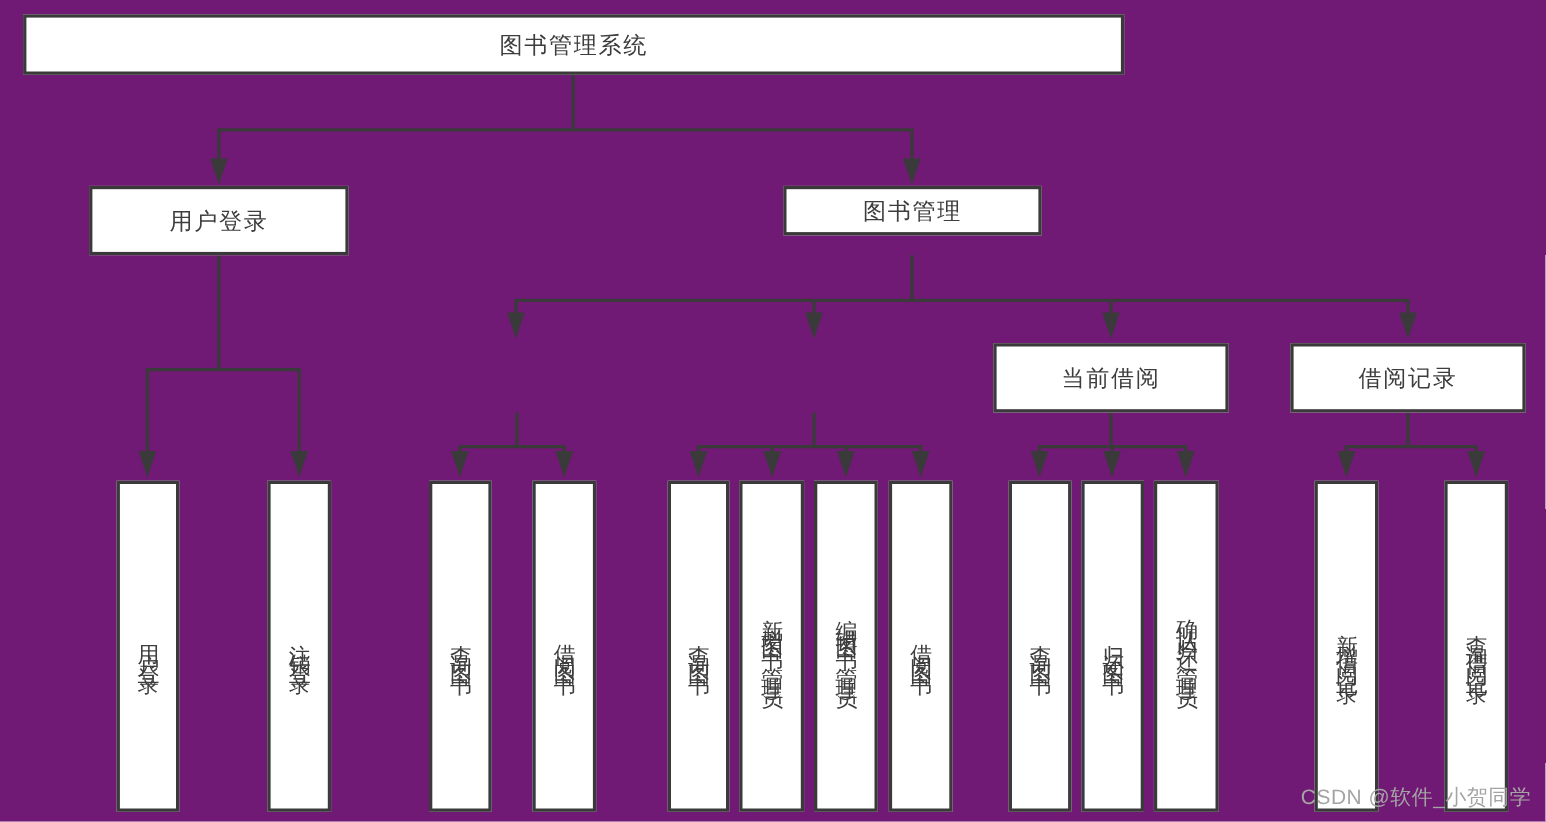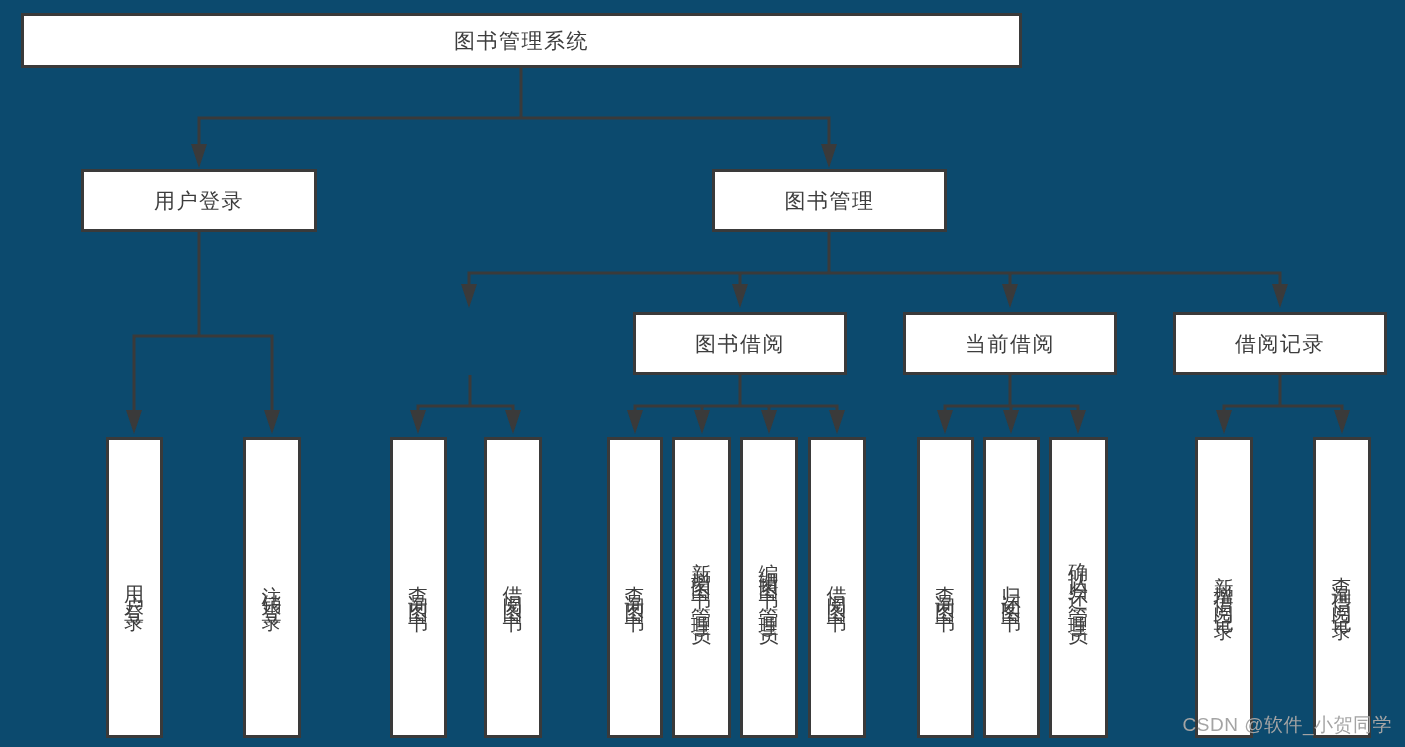--- a/index.html
+++ b/index.html
@@ -1,17 +1,17 @@
 <!DOCTYPE html>
 <html><head>
 <meta charset="utf-8">
 <style>
   html,body{margin:0;padding:0;background:#ffffff;}
   .canvas{
-    position:relative;width:1405px;height:747px;background:#0c4a6e;
+    position:relative;width:1405px;height:747px;background:#701a75;
     font-family:"Liberation Sans","DejaVu Sans",sans-serif;overflow:hidden;
   }
   svg.connectors{position:absolute;left:0;top:0;width:1405px;height:747px;}
   .box{
     position:absolute;box-sizing:border-box;border:3px solid #3a3a3a;background:#ffffff;
     display:flex;align-items:center;justify-content:center;color:#3d3d3d;
   }
   .hbox{font-size:21px;letter-spacing:1.5px;}
   .vbox{
     writing-mode:vertical-rl;text-orientation:mixed;
@@ -68,23 +68,22 @@
       M461 284h16l-8 24z  M732 284h16l-8 24z  M1002 284h16l-8 24z  M1272 284h16l-8 24z
       M410 410h16l-8 24z  M505 410h16l-8 24z
       M627 410h16l-8 24z  M694 410h16l-8 24z  M761 410h16l-8 24z  M829 410h16l-8 24z
       M937 410h16l-8 24z  M1003 410h16l-8 24z  M1070 410h16l-8 24z
       M1216 410h16l-8 24z M1334 410h16l-8 24z"></path>
   </svg>
 
   <div class="box hbox" style="left:21px;top:13px;width:1001px;height:55px">图书管理系统</div>
 
   <div class="box hbox" style="left:81px;top:169px;width:236px;height:63px">用户登录</div>
-  <div class="box hbox" style="left:712px;top:169px;width:235px;height:63px">图书管理</div>
+  <div class="box hbox" style="left:712px;top:169px;width:235px;height:45px">图书管理</div>
 
-  <div class="box hbox" style="left:633px;top:312px;width:214px;height:63px">图书借阅</div>
   <div class="box hbox" style="left:1173px;top:312px;width:214px;height:63px">借阅记录</div>
   <div class="box hbox" style="left:903px;top:312px;width:214px;height:63px">当前借阅</div>
 
   <div class="box vbox" style="left:106px;top:437px;width:57px;height:301px">用户登录</div>
   <div class="box vbox" style="left:243px;top:437px;width:58px;height:301px">注销登录</div>
 
   <div class="box vbox" style="left:390px;top:437px;width:57px;height:301px">查询图书</div>
   <div class="box vbox" style="left:484px;top:437px;width:58px;height:301px">借阅图书</div>
 
   <div class="box vbox" style="left:607px;top:437px;width:56px;height:301px">查询图书</div>

